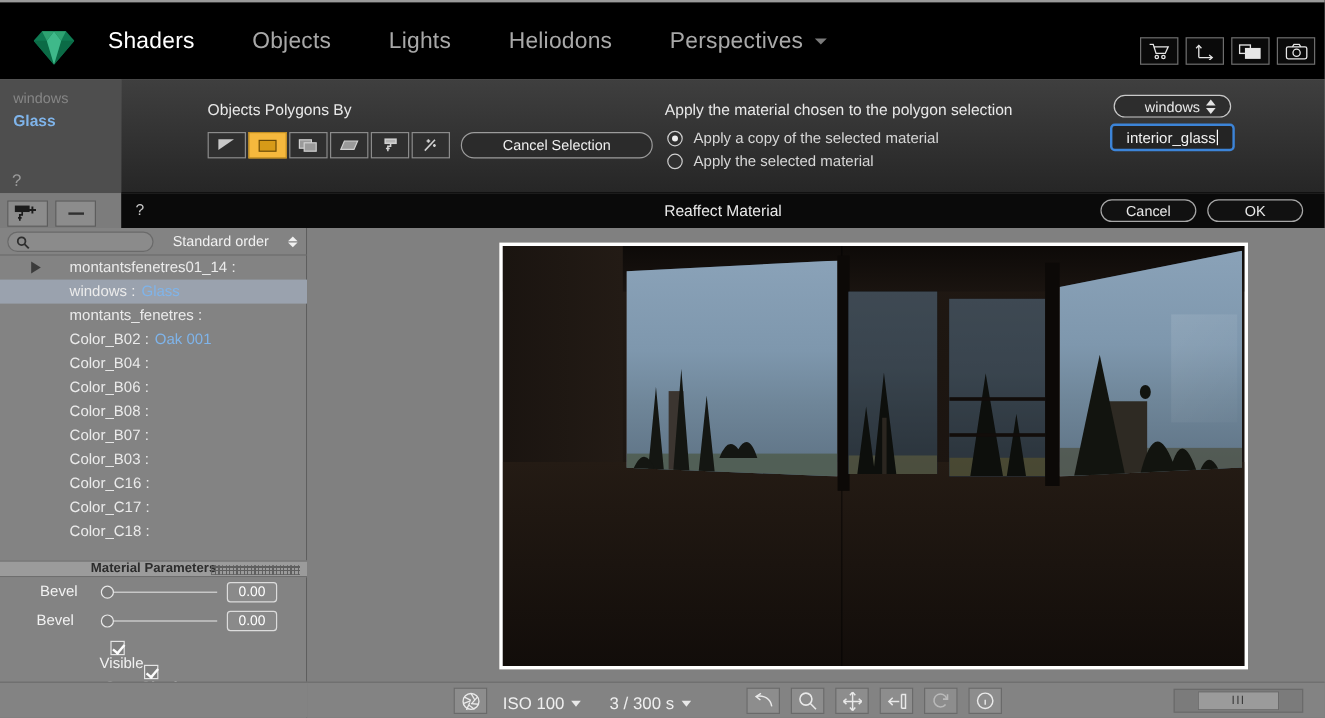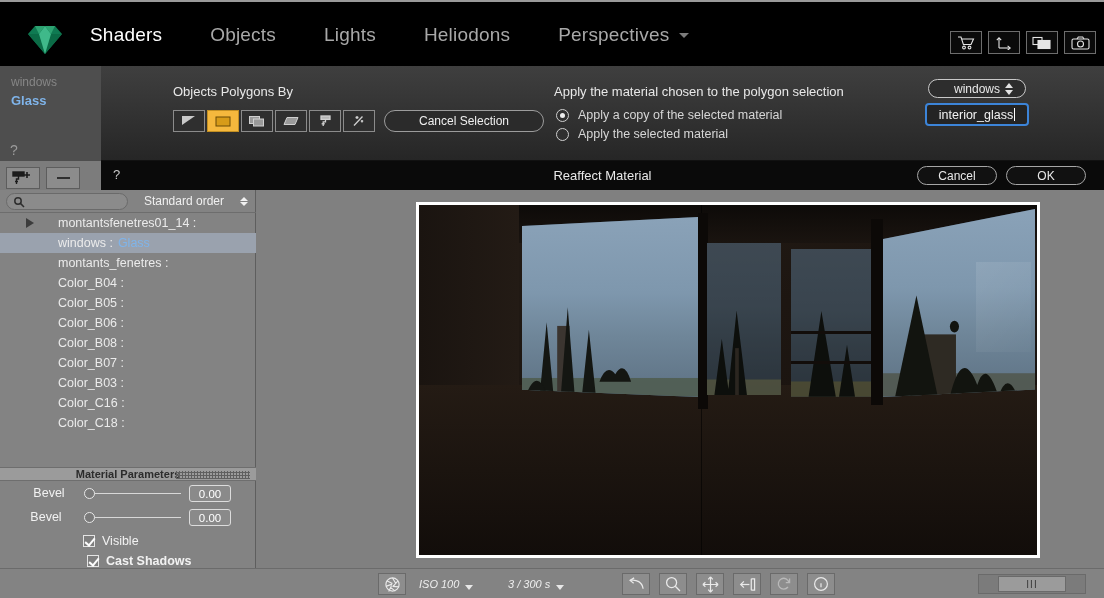--- a/index.html
+++ b/index.html
@@ -177,21 +177,21 @@
   .prow { position: relative; height: 22px; display: flex; align-items: center; }
   .plabel { position: absolute; font-size: 12.5px; color: #f2f2f2; text-align: center; }
   .slider { position: absolute; height: 12px; display: flex; align-items: center; }
   .slider .track { position: absolute; left: 7px; width: 90px; height: 1px; background: #d8d8d8; }
   .slider .knob { width: 11px; height: 11px; border-radius: 50%; border: 1px solid #e8e8e8; background: #7a7a7a; }
   .numbox {
     position: absolute; width: 42px; height: 17px; border: 1px solid #dcdcdc; border-radius: 3px;
     background: #8a8a8a; color: #fff; font-size: 11.5px;
     display: flex; align-items: center; justify-content: center;
   }
-  .chkrow { position: absolute; display: flex; align-items: center; font-size: 12.5px; color: #f2f2f2; }
+  .chkrow { position: absolute; display: flex; align-items: center; font-size: 12.5px; color: #f2f2f2; flex-direction: column; }
   .chk {
     width: 12px; height: 12px; border: 1px solid #e4e4e4; background: #7e7e7e;
     margin-right: 7px; position: relative; flex: none;
   }
   .chk::after {
     content: ""; position: absolute; left: 3px; top: 0px; width: 4px; height: 8px;
     border: solid #fdfdfd; border-width: 0 2px 2px 0; transform: rotate(40deg);
   }
 
   
@@ -241,22 +241,22 @@
   .bottombar {
     position: absolute; left: 256px; top: 568px; width: 848px; height: 30px;
     background: #838383; border-top: 1px solid #6b6b6b;
   }
   .bb-btn {
     position: absolute; top: 4px; width: 28px; height: 22px;
     border: 1px solid #6a6a6a; background: #8d8d8d;
     display: flex; align-items: center; justify-content: center;
   }
   .bb-text {
-    position: absolute; top: 9px; font-size: 11px; color: #efefef; font-style: italic;
-    display: flex; align-items: flex-end; gap: 6px;
+    position: absolute; top: 9px; font-size: 14px; color: #efefef; 
+    display: flex; align-items: center; gap: 6px;
   }
   .bb-caret { width:0;height:0;border-left:4px solid transparent;border-right:4px solid transparent;border-top:5px solid #e8e8e8;}
   .bb-slider {
     position: absolute; right: 18px; top: 5px; width: 108px; height: 20px;
     border: 1px solid #6a6a6a; background: #7b7b7b;
     display: flex; align-items: center; justify-content: center;
   }
   .bb-slider .thumb {
     width: 68px; height: 16px; background: #9b9b9b; border: 1px solid #6a6a6a;
     display: flex; align-items: center; justify-content: center;
@@ -435,39 +435,43 @@
         <span>montantsfenetres01_14 :</span>
       </div>
       <div class="trow sel">
         <span>windows :</span>
         <span class="mat" style="margin-left:5px">Glass</span>
       </div>
       <div class="trow">
           <span>montants_fenetres :</span>
         </div>
       <div class="trow">
+        <span>Color_B02 :</span>
+        <span class="mat" style="margin-left:5px">Oak 001</span>
+      </div>
+      <div class="trow">
           <span>Color_B04 :</span>
         </div>
       <div class="trow">
-          <span>Color_B05 :</span>
-        </div>
-      <div class="trow">
           <span>Color_B06 :</span>
         </div>
       <div class="trow">
           <span>Color_B08 :</span>
         </div>
       <div class="trow">
           <span>Color_B07 :</span>
         </div>
       <div class="trow">
           <span>Color_B03 :</span>
         </div>
       <div class="trow">
           <span>Color_C16 :</span>
+        </div>
+      <div class="trow">
+          <span>Color_C17 :</span>
         </div>
       <div class="trow">
           <span>Color_C18 :</span>
         </div>
     </div>
 
     <div class="mpsplit">
       <span class="t">Material Parameters</span>
       <span class="grip"></span>
     </div>

